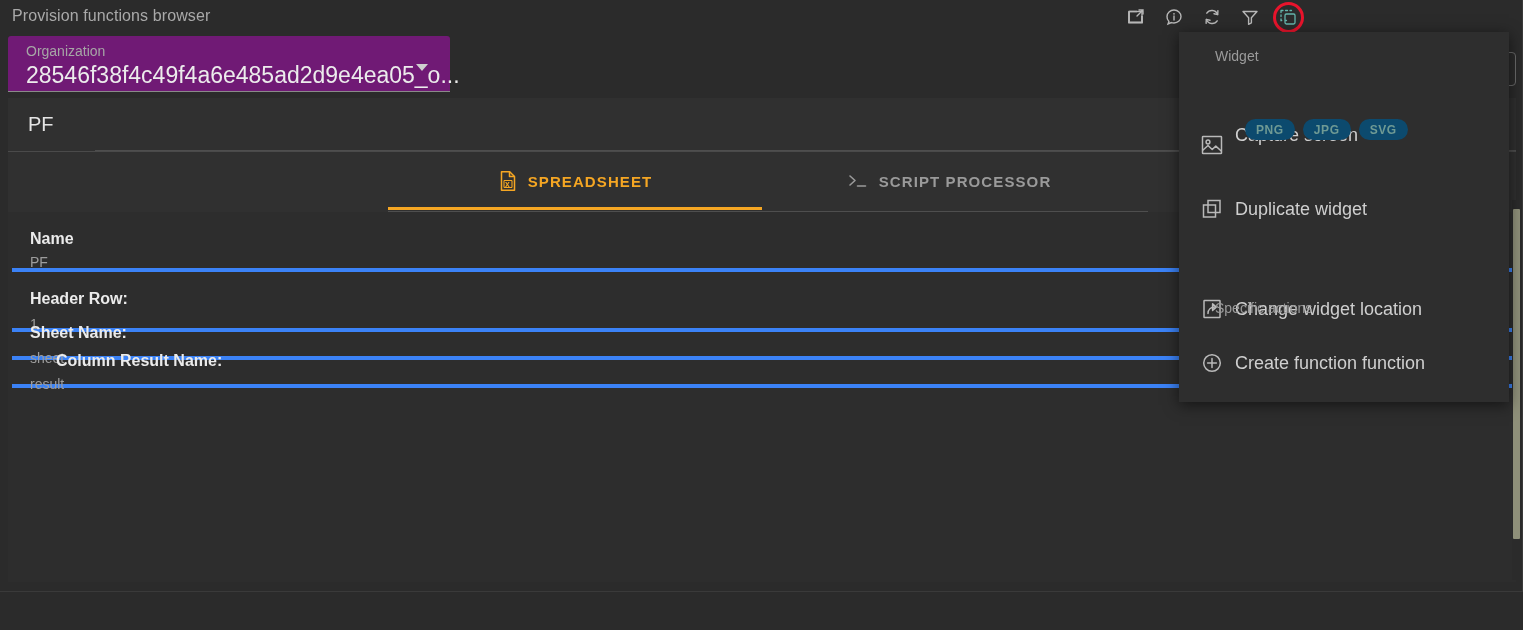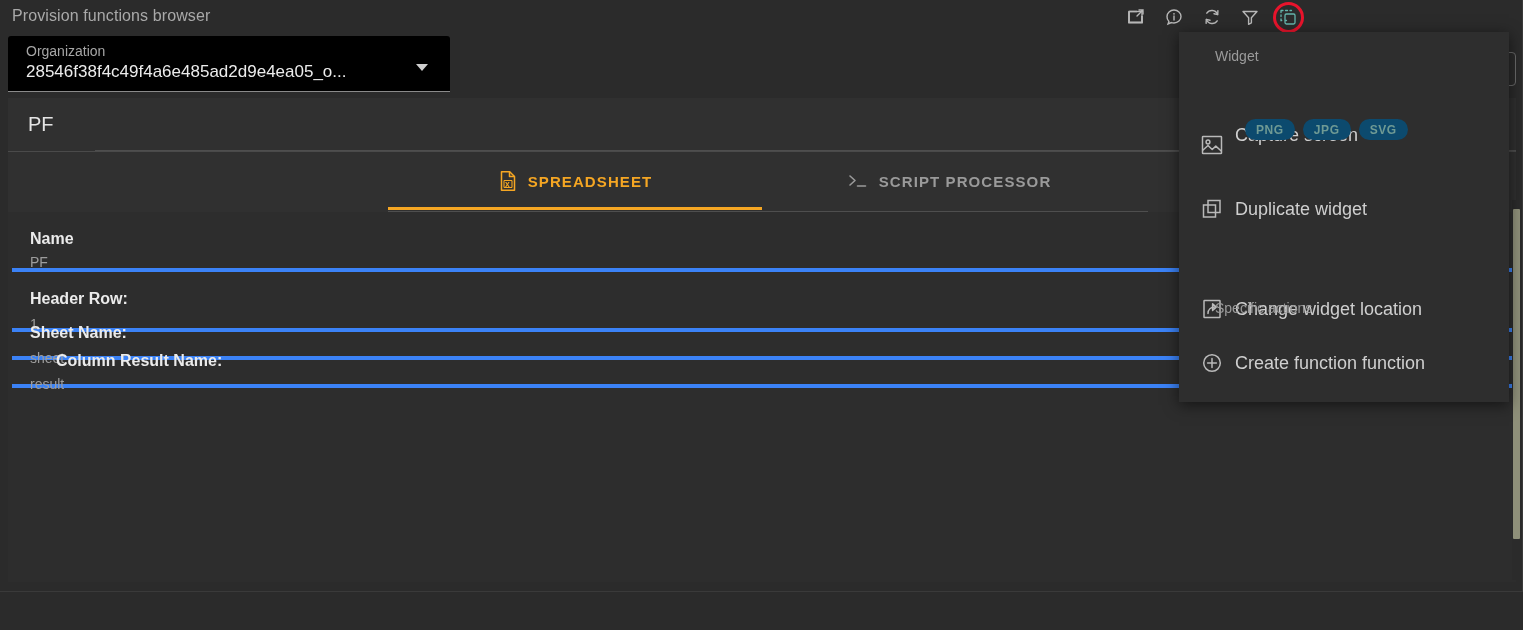--- a/index.html
+++ b/index.html
@@ -67,35 +67,35 @@
     border: 3px solid #e8142c;
     border-radius: 50%;
     pointer-events: none;
   }
 
   
   .org-select {
     position: absolute;
     left: 8px; top: 36px;
     width: 442px; height: 56px;
-    background: #000000;
+    background: #701a75;
     border-radius: 3px 3px 0 0;
     border-bottom: 1px solid #8a8a8a;
     cursor: pointer;
   }
   .org-label {
     position: absolute;
     left: 18px; top: 7px;
     font-size: 14px;
     color: #a6a6a6;
   }
   .org-value {
     position: absolute;
     left: 18px; top: 26px;
-    font-size: 17px;
+    font-size: 23px;
     color: #ececec;
     white-space: nowrap;
   }
   .org-caret {
     position: absolute;
     right: 22px; top: 28px;
     width: 0; height: 0;
     border-left: 6px solid transparent;
     border-right: 6px solid transparent;
     border-top: 7px solid #cfcfcf;

